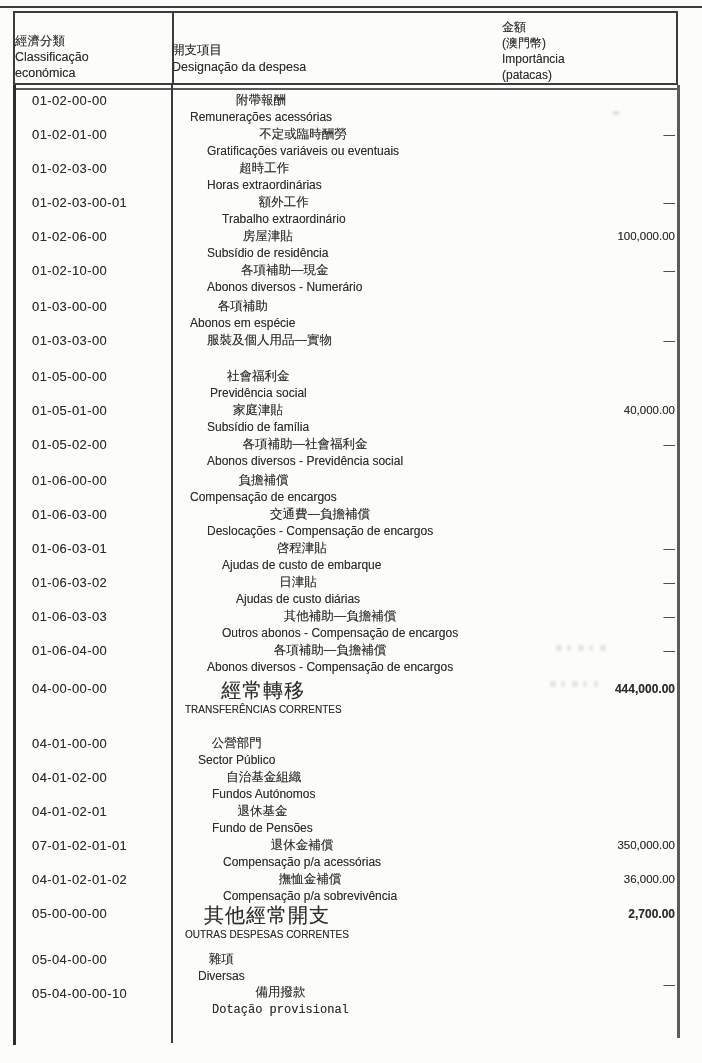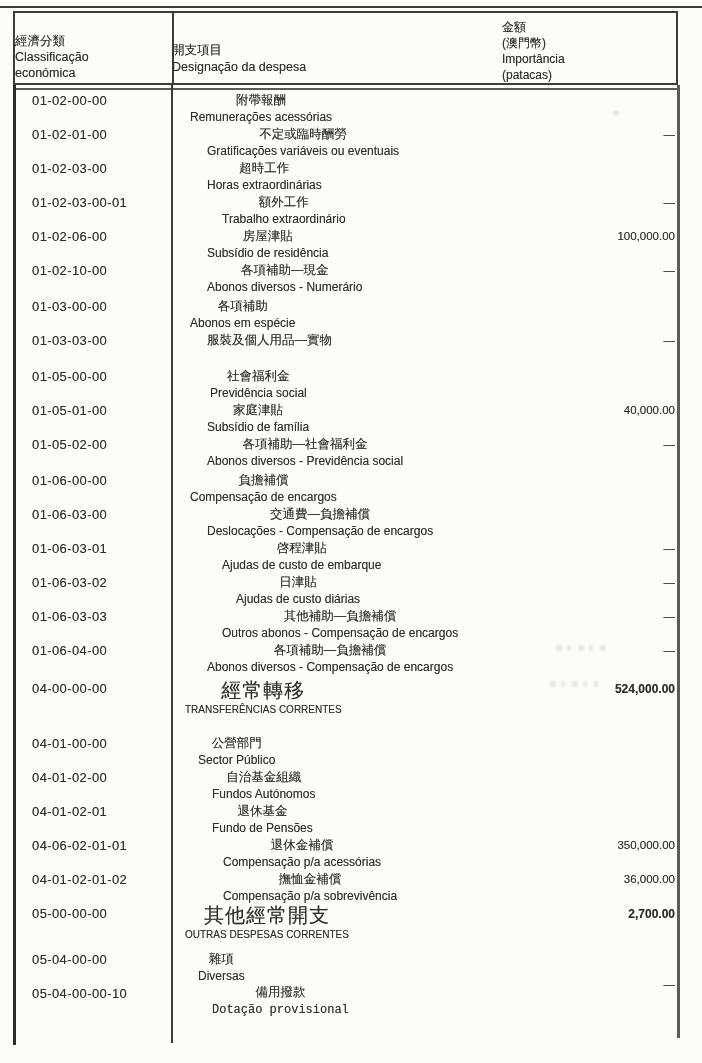--- a/index.html
+++ b/index.html
@@ -219,21 +219,21 @@
           <div class="pt">Abonos diversos - Compensação de encargos</div>
         </div>
         <div class="amt">—</div>
       </div>
       <div class="row lg g4">
         <div class="code">04-00-00-00</div>
         <div class="desc" style="left: 185px;">
           <div class="zh">經常轉移</div>
           <div class="pt">TRANSFERÊNCIAS CORRENTES</div>
         </div>
-        <div class="amt b">524,000.00</div>
+        <div class="amt b">444,000.00</div>
       </div>
       <div class="row g15">
         <div class="code">04-01-00-00</div>
         <div class="desc" style="left: 198px;">
           <div class="zh">公營部門</div>
           <div class="pt">Sector Público</div>
         </div>
       </div>
       <div class="row">
         <div class="code">04-01-02-00</div>
@@ -243,21 +243,21 @@
         </div>
       </div>
       <div class="row">
         <div class="code">04-01-02-01</div>
         <div class="desc" style="left: 212px;">
           <div class="zh">退休基金</div>
           <div class="pt">Fundo de Pensões</div>
         </div>
       </div>
       <div class="row">
-        <div class="code">04-06-02-01-01</div>
+        <div class="code">07-01-02-01-01</div>
         <div class="desc" style="left: 223px;">
           <div class="zh">退休金補償</div>
           <div class="pt">Compensação p/a acessórias</div>
         </div>
         <div class="amt">350,000.00</div>
       </div>
       <div class="row">
         <div class="code">04-01-02-01-02</div>
         <div class="desc" style="left: 223px;">
           <div class="zh">撫恤金補償</div>

